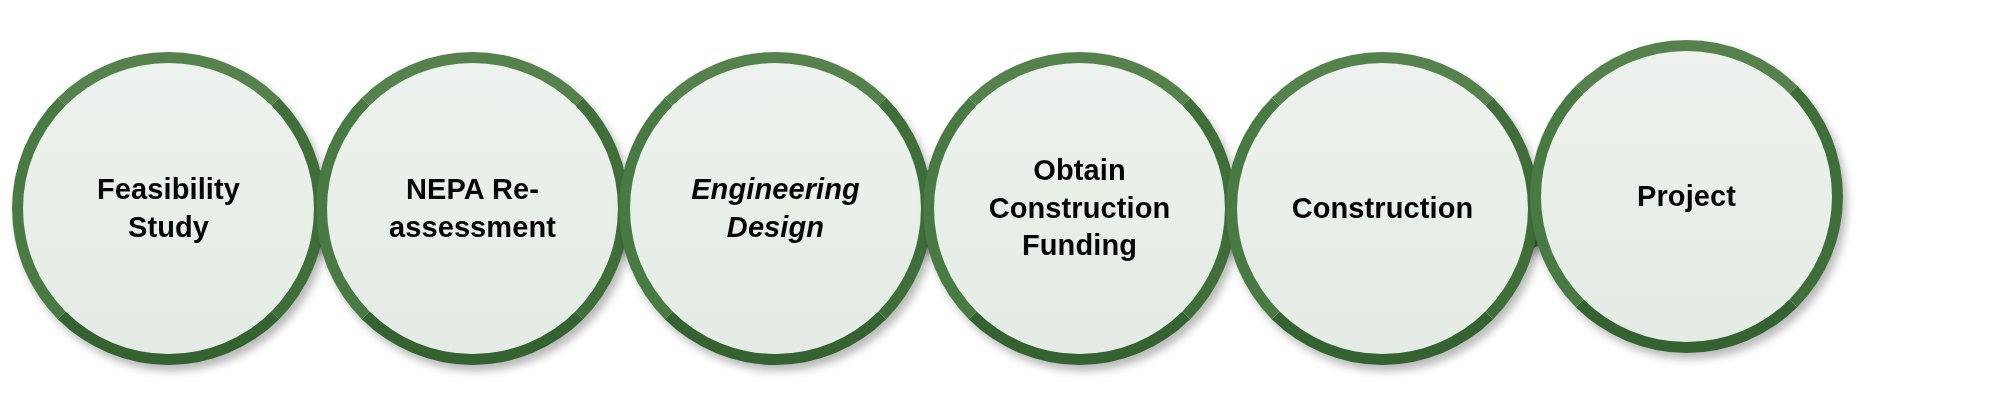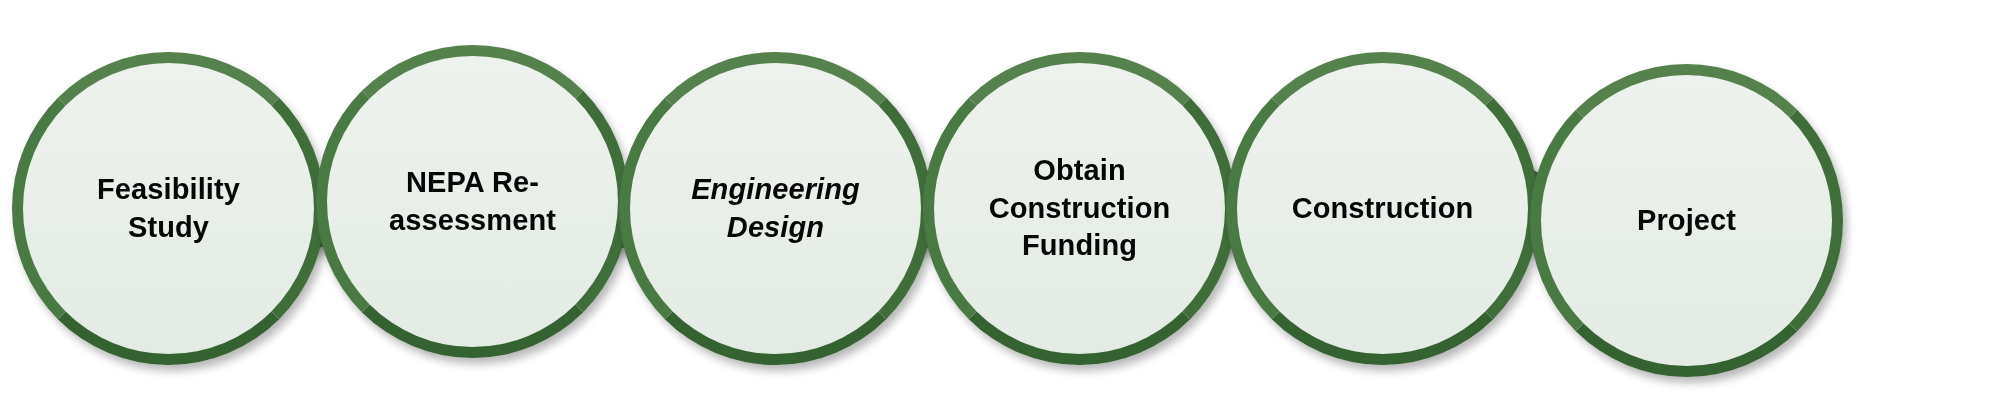--- a/index.html
+++ b/index.html
@@ -100,21 +100,21 @@
 
   <div class="node-layer">
 
     <div class="stage-node" style="left:12px; top:52px; width:313px; height:313px;">
       <div class="stage-label">
         <span>Feasibility</span><br>
         <span>Study</span>
       </div>
     </div>
 
-    <div class="stage-node" style="left:316px; top:45px; width:313px; height:313px;">
+    <div class="stage-node" style="left:316px; top:52px; width:313px; height:313px;">
       <div class="stage-label">
         <span>NEPA Re-</span><br>
         <span>assessment</span>
       </div>
     </div>
 
     <div class="stage-node" style="left:619px; top:52px; width:313px; height:313px;font-style:italic;">
       <div class="stage-label">
         <span>Engineering</span><br>
         <span>Design</span>
@@ -128,20 +128,20 @@
         <span>Funding</span>
       </div>
     </div>
 
     <div class="stage-node" style="left:1226px; top:52px; width:313px; height:313px;">
       <div class="stage-label">
         <span>Construction</span>
       </div>
     </div>
 
-    <div class="stage-node" style="left:1530px; top:64px; width:313px; height:313px;">
+    <div class="stage-node" style="left:1530px; top:40px; width:313px; height:313px;">
       <div class="stage-label">
         <span>Project</span><br>
       </div>
     </div>
 
   </div>
 </div>
 
 </body></html>

